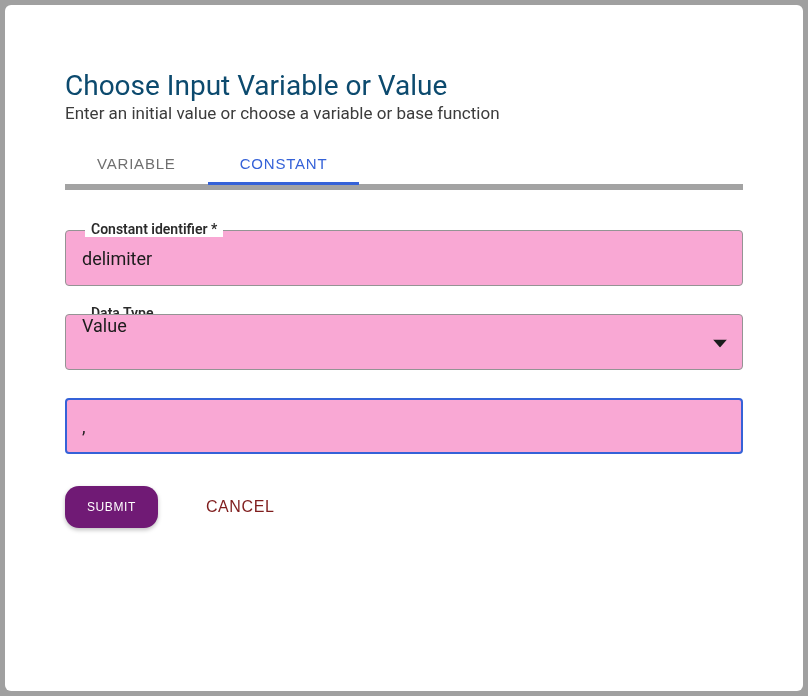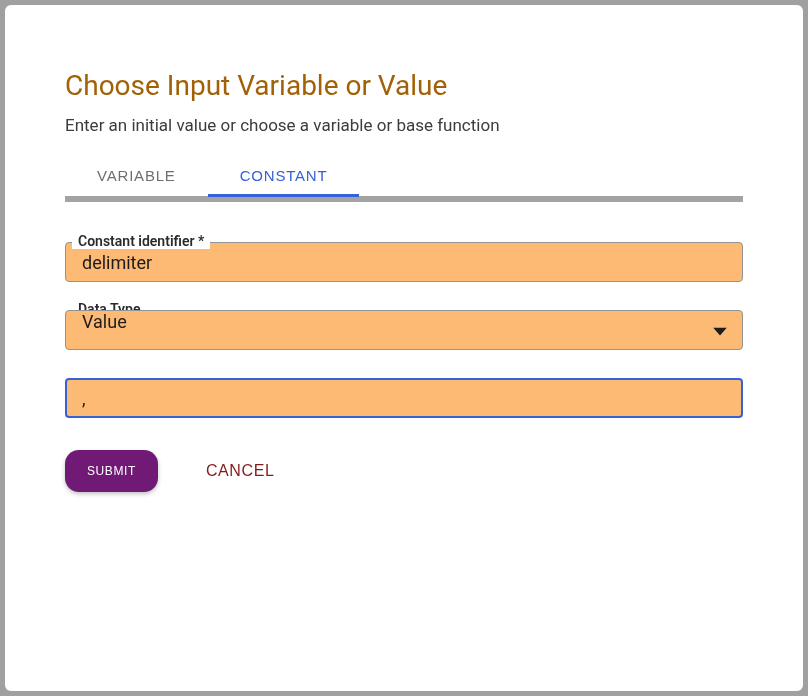--- a/index.html
+++ b/index.html
@@ -20,22 +20,22 @@
       background: #fff;
       width: 798px;
       height: 686px;
       border-radius: 6px;
       padding: 64px 60px 40px 60px;
       position: relative;
     }
     .dialog-title {
       font-size: 28px;
       font-weight: 400;
-      color: #a16207;
-      margin-bottom: 13px;
+      color: #0c4a6e;
+      margin-bottom: 1px;
     }
     .dialog-subtitle {
       font-size: 17px;
       color: #3c3c3c;
       margin-bottom: 20px;
     }
     .tabs {
       display: flex;
       border-bottom: 6px solid #a3a3a3;
       margin-bottom: 40px;
@@ -63,41 +63,41 @@
       height: 3px;
       background: #3562d8;
     }
     .field-wrap {
       position: relative;
       margin-bottom: 28px;
     }
     .field-label {
       position: absolute;
       top: -9px;
-      left: 7px;
+      left: 20px;
       background: #fff;
       padding: 0 6px;
       font-size: 14px;
       font-weight: 600;
       color: #2b2b2b;
     }
     .field-label.focused {
       color: #3562d8;
     }
     .text-input, .select-input {
       width: 100%;
-      height: 40px;
+      height: 56px;
       border: 1px solid #949494;
       border-radius: 4px;
       padding: 0 16px;
       font-size: 18px;
       color: #1c1c1c;
       outline: none;
       font-family: inherit;
-      background: #fdba74;
+      background: #f9a8d4;
     }
     .select-wrap {
       position: relative;
     }
     .select-input {
       appearance: none;
       -webkit-appearance: none;
       cursor: pointer;
       padding-right: 44px;
     }

